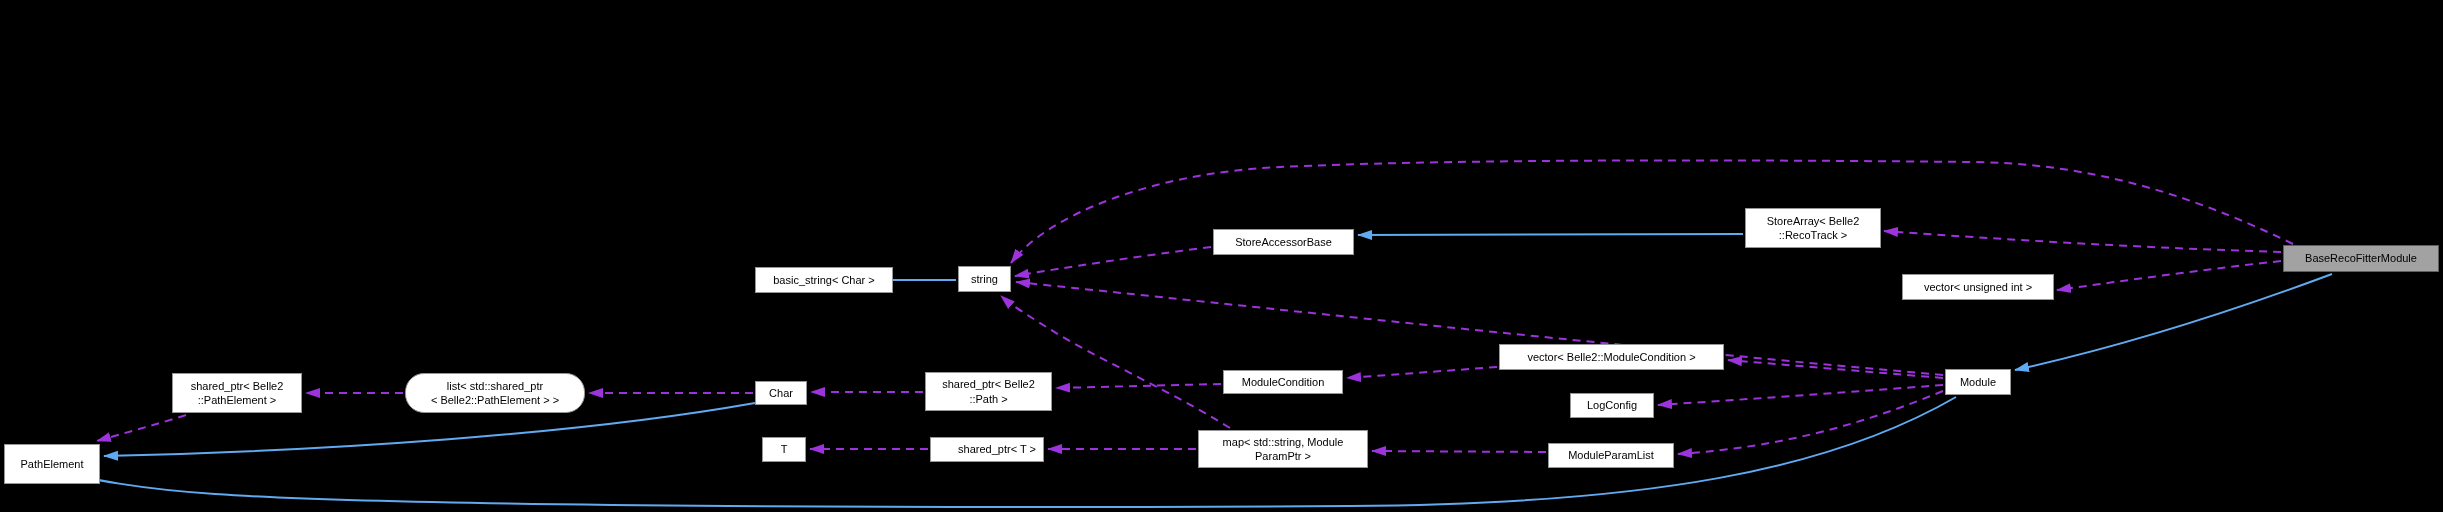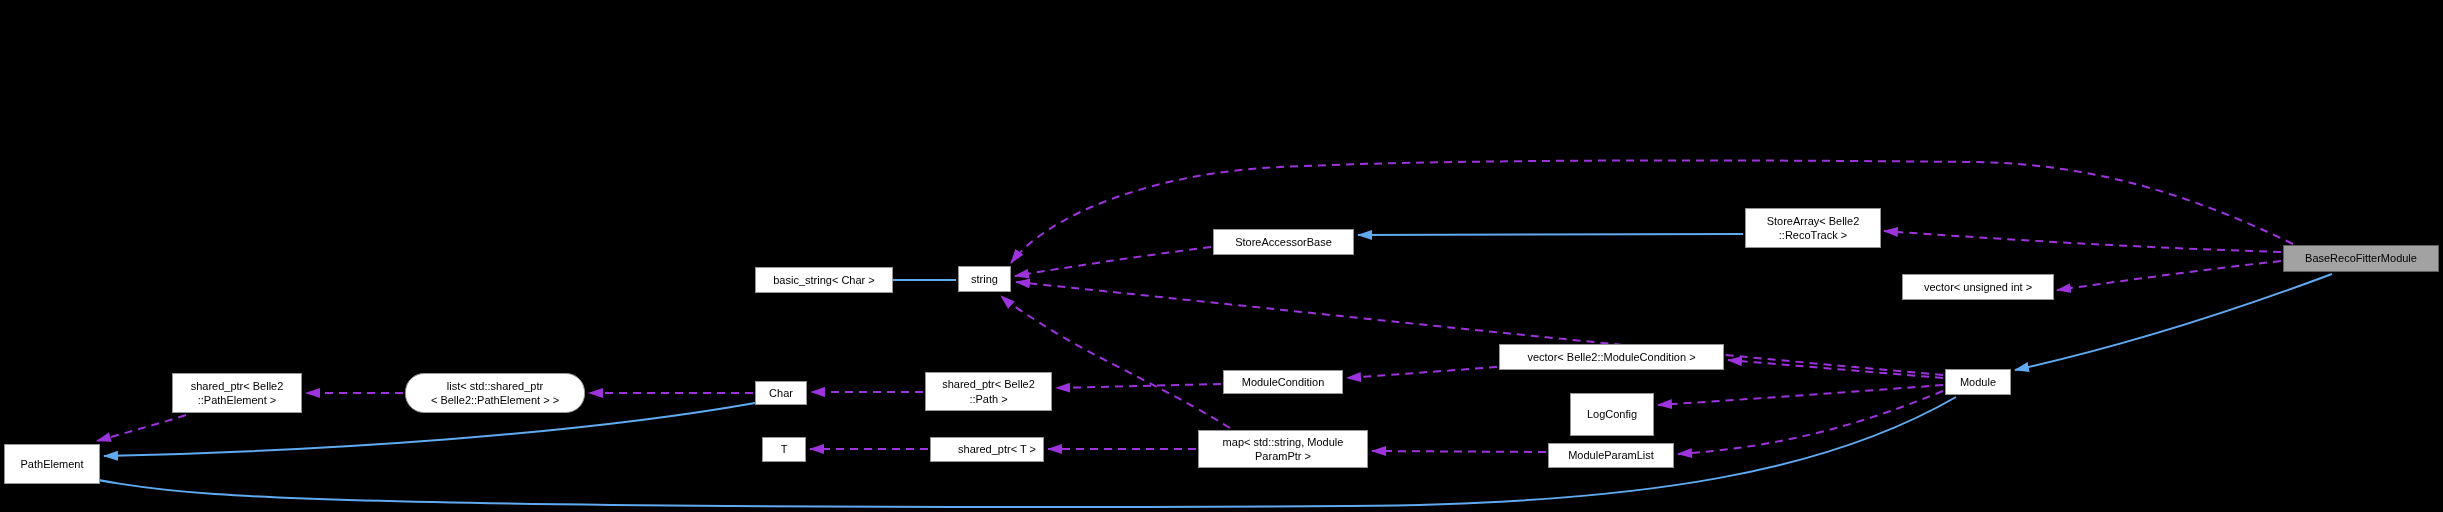--- a/index.html
+++ b/index.html
@@ -129,21 +129,21 @@
     </div>
     <div class="node highlight" style="left: 2283px; top: 245px; width: 156px; height: 27px;">
       <div>BaseRecoFitterModule</div>
     </div>
     <div class="node" style="left: 1945px; top: 369px; width: 66px; height: 26px;">
       <div>Module</div>
     </div>
     <div class="node" style="left: 1499px; top: 344px; width: 225px; height: 26px;">
       <div>vector&lt; Belle2::ModuleCondition &gt;</div>
     </div>
-    <div class="node" style="left: 1570px; top: 393px; width: 84px; height: 43px;">
+    <div class="node" style="left: 1570px; top: 393px; width: 84px; height: 25px;">
       <div>LogConfig</div>
     </div>
     <div class="node" style="left: 1548px; top: 443px; width: 126px; height: 25px;">
       <div>ModuleParamList</div>
     </div>
     <div class="node" style="left: 1223px; top: 370px; width: 120px; height: 24px;">
       <div>ModuleCondition</div>
     </div>
     <div class="node" style="left: 1198px; top: 430px; width: 170px; height: 38px;">
       <div>map&lt; std::string, Module</div>

